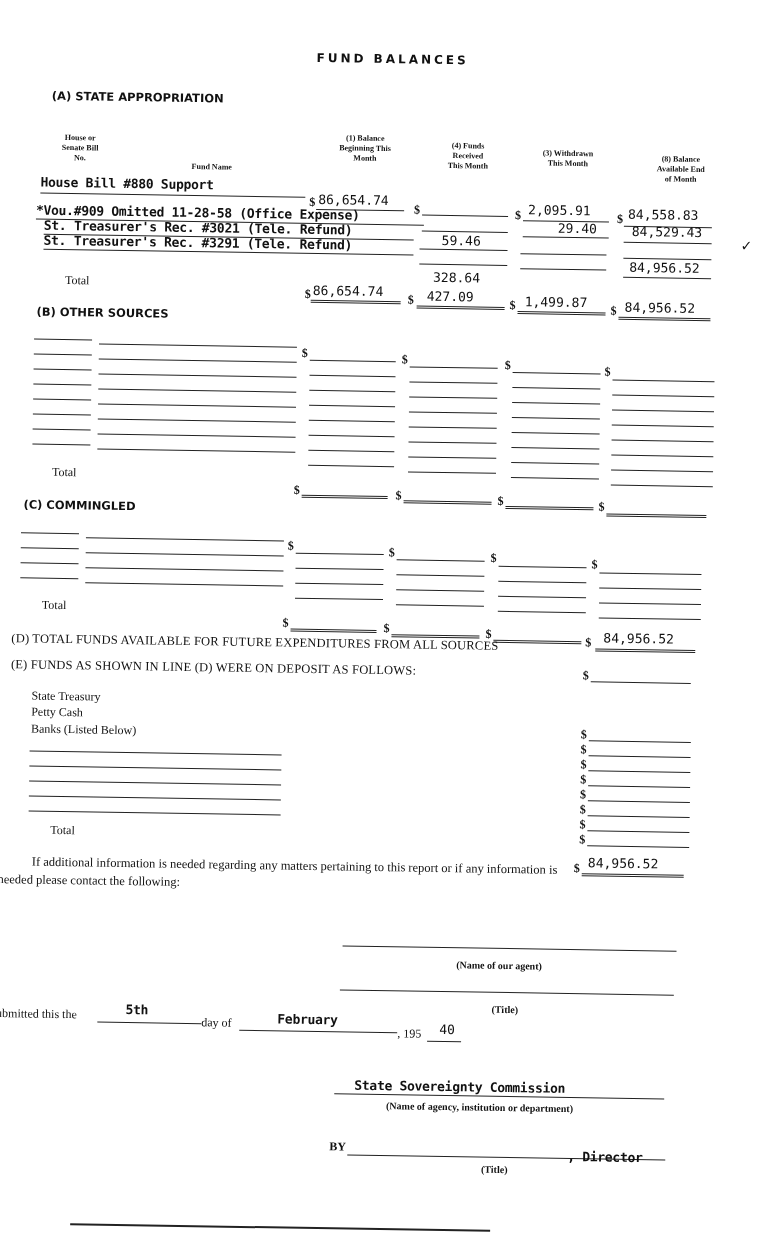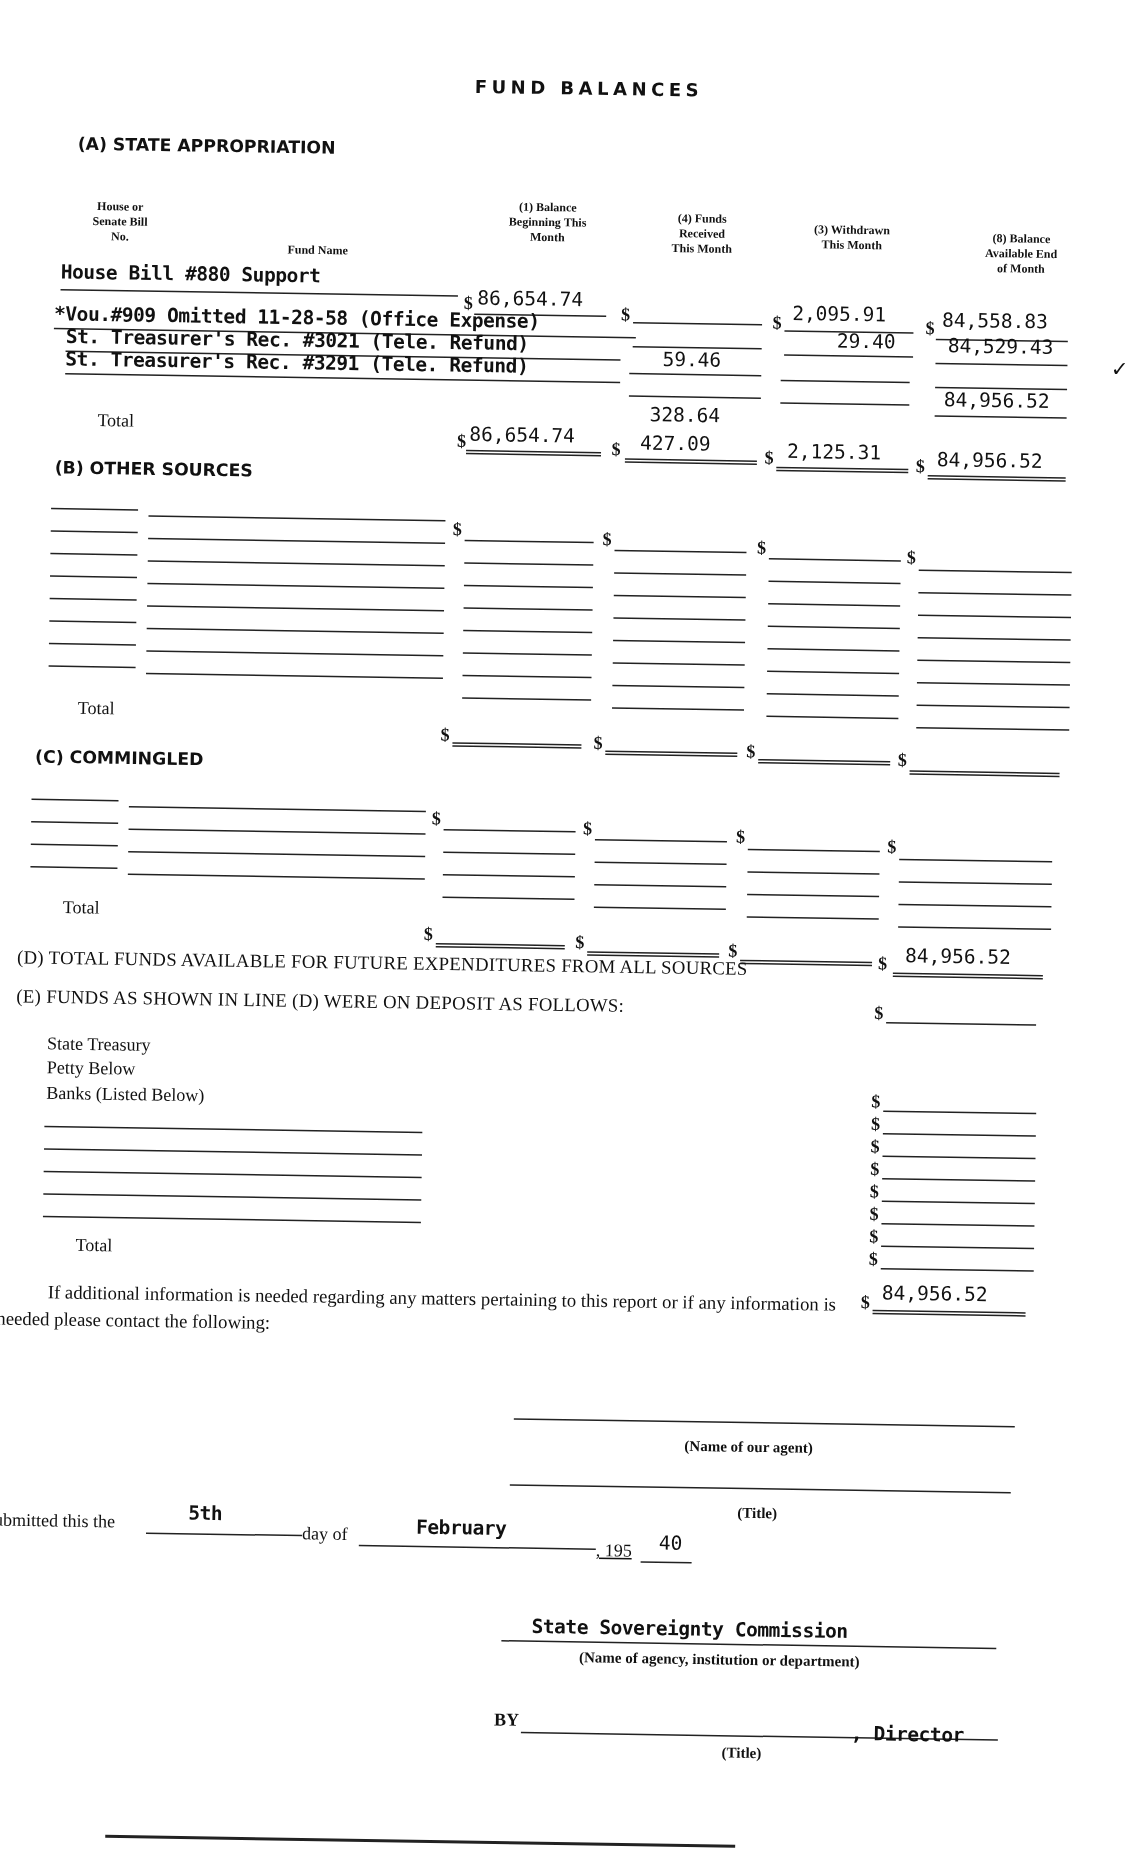--- a/index.html
+++ b/index.html
@@ -74,21 +74,21 @@
   <div class="line" style="left:618px;top:273px;width:88px;"></div>
 
   <div class="abs label" style="left:60px;top:278px;">Total</div>
   <span class="dollar" style="left:300px;top:288px;">$</span>
   <div class="abs typed-num" style="left:308px;top:284px;">86,654.74</div>
   <div class="dline" style="left:306px;top:301px;width:90px;"></div>
   <span class="dollar" style="left:403px;top:292px;">$</span>
   <div class="abs typed-num" style="left:422px;top:288px;">427.09</div>
   <div class="dline" style="left:412px;top:305px;width:88px;"></div>
   <span class="dollar" style="left:505px;top:296px;">$</span>
-  <div class="abs typed-num" style="left:520px;top:292px;">2,125.31</div>
+  <div class="abs typed-num" style="left:520px;top:292px;">1,499.87</div>
   <div class="dline" style="left:513px;top:309px;width:88px;"></div>
   <span class="dollar" style="left:606px;top:300px;">$</span>
   <div class="abs typed-num" style="left:620px;top:296px;">84,956.52</div>
   <div class="dline" style="left:614px;top:313px;width:92px;"></div>
 
   <div class="abs sect" style="left:32px;top:310px;">(B) OTHER SOURCES</div>
   <div>
     <div class="line" style="left:30px;top:344px;width:58px;"></div>
       <div class="line" style="left:95px;top:348px;width:198px;"></div>
     <span class="dollar" style="left:298px;top:347px;">$</span>
@@ -195,21 +195,21 @@
   <span class="dollar" style="left:586px;top:632px;">$</span>
   <div class="abs typed-num" style="left:604px;top:627px;">84,956.52</div>
   <div class="dline" style="left:596px;top:645px;width:100px;"></div>
   <div class="abs caps" style="left:12px;top:637px;">(D) TOTAL FUNDS AVAILABLE FOR FUTURE EXPENDITURES FROM ALL SOURCES</div>
 
   <span class="dollar" style="left:584px;top:665px;">$</span>
   <div class="line" style="left:592px;top:678px;width:100px;"></div>
   <div class="abs caps" style="left:12px;top:663px;">(E) FUNDS AS SHOWN IN LINE (D) WERE ON DEPOSIT AS FOLLOWS:</div>
 
   <div class="abs label" style="left:33px;top:694px;">State Treasury</div>
-  <div class="abs label" style="left:33px;top:710px;">Petty Below</div>
+  <div class="abs label" style="left:33px;top:710px;">Petty Cash</div>
   <div class="abs label" style="left:33px;top:727px;">Banks (Listed Below)</div>
 
   <div>
     <div class="line" style="left:32px;top:756px;width:252px;"></div>
     <div class="line" style="left:32px;top:771px;width:252px;"></div>
     <div class="line" style="left:32px;top:786px;width:252px;"></div>
     <div class="line" style="left:32px;top:801px;width:252px;"></div>
     <div class="line" style="left:32px;top:816px;width:252px;"></div>
   </div>
 
@@ -244,21 +244,21 @@
   <div class="abs small" style="left:462px;top:958px;">(Name of our agent)</div>
   <div class="line" style="left:346px;top:990px;width:334px;"></div>
   <div class="abs small" style="left:498px;top:1002px;">(Title)</div>
 
   <div class="abs label" style="left:-4px;top:1012px;">Submitted this the</div>
   <div class="line" style="left:104px;top:1026px;width:104px;"></div>
   <div class="abs typed" style="left:132px;top:1006px;">5th</div>
   <div class="abs label" style="left:208px;top:1018px;">day of</div>
   <div class="line" style="left:246px;top:1032px;width:158px;"></div>
   <div class="abs typed" style="left:284px;top:1013px;">February</div>
-  <div class="abs label" style="left:404px;top:1026px;text-decoration:underline;">, 195</div>
+  <div class="abs label" style="left:404px;top:1026px;">, 195</div>
   <div class="line" style="left:434px;top:1040px;width:34px;"></div>
   <div class="abs typed-num" style="left:446px;top:1021px;">40</div>
 
   <div class="abs typed" style="left:362px;top:1078px;">State Sovereignty Commission</div>
   <div class="line" style="left:342px;top:1094px;width:330px;"></div>
   <div class="abs small" style="left:394px;top:1100px;">(Name of agency, institution or department)</div>
 
   <div class="abs label" style="left:338px;top:1140px;font-weight:bold;">BY</div>
   <div class="line" style="left:356px;top:1155px;width:318px;"></div>
   <div class="abs typed" style="left:576px;top:1146px;">, Director</div>

